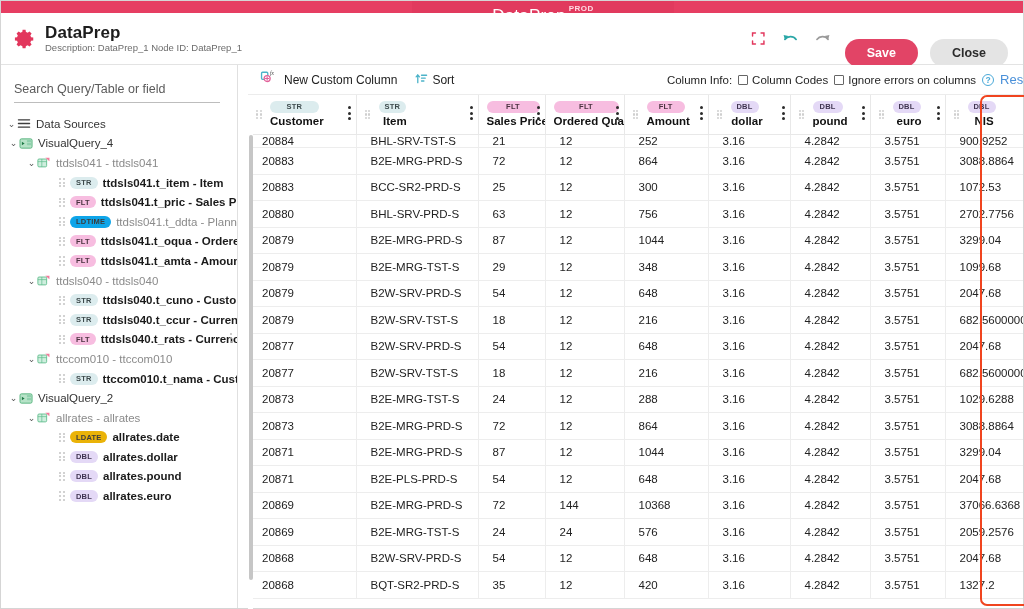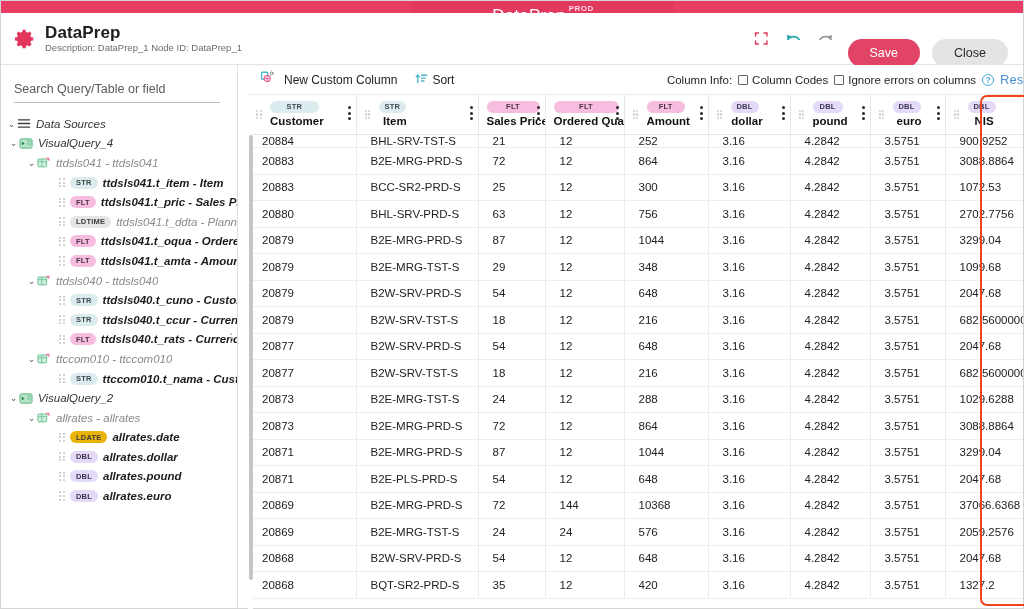--- a/index.html
+++ b/index.html
@@ -46,21 +46,21 @@
   .htxt { line-height:1.05; }
   .htitle { font-size:17px; font-weight:700; color:#1d1d1d; letter-spacing:.1px; }
   .hdesc  { font-size:9.5px; color:#6c6c6c; margin-top:2px; }
 
   .header-right {
     margin-left:auto; display:flex; align-items:center; gap:12px; padding-right:16px;
   }
   .ic-btn { width:20px; height:20px; display:flex; align-items:center; justify-content:center; cursor:pointer; }
   .btn {
     height:28px; border-radius:14px; padding:0 22px; border:none;
-    font-size:12.5px; font-weight:400; cursor:pointer;
+    font-size:12.5px; font-weight:700; cursor:pointer;
     display:flex; align-items:center; justify-content:center;
     font-family:"Liberation Sans", sans-serif;
     margin-top:28px;
   }
   .btn-save  { background:#e24466; color:#fff; }
   .btn-close { background:#e4e4e4; color:#2b2b2b; }
 
   
   .sidebar {
     position:absolute; left:0; top:65px; width:238px; height:544px;
@@ -92,25 +92,25 @@
 
   .tico { width:14px; height:13px; flex:0 0 14px; margin-right:5px; position:relative; }
 
   .badge {
     display:inline-flex; align-items:center; justify-content:center;
     height:12px; border-radius:7px; padding:0 6px; margin-right:5px;
     font-size:7.5px; font-weight:700; letter-spacing:.2px; flex:0 0 auto;
   }
   .b-str    { background:#dcecee; color:#3d4a4c; }
   .b-flt    { background:#f7bde0; color:#4a3340; }
-  .b-ldtime { background:#e5e5e5; color:#3c3c3c; }
+  .b-ldtime { background:#0ea5e9; color:#3c3c3c; }
   .b-ldate  { background:#eab308; color:#3c3c3c; }
   .b-dbl    { background:#e4d9f6; color:#3f3450; }
 
-  .tlabel { font-size:11.5px; color:#1b1b1b; overflow:hidden;font-style:italic; }
+  .tlabel { font-size:11.5px; color:#1b1b1b; overflow:hidden; }
   .tlabel.bold { font-weight:700; }
   .tlabel.muted { color:#8a8a8a; font-weight:400;text-align:center; }
   .tlabel.plain { font-weight:400; color:#333; }
 
   .ind1 { padding-left:8px; }
   .ind2 { padding-left:26px; }
   .ind3 { padding-left:46px; }
 
   .tree-scroll-dots {
     position:absolute; right:3px; top:268px; width:4px; height:12px;

